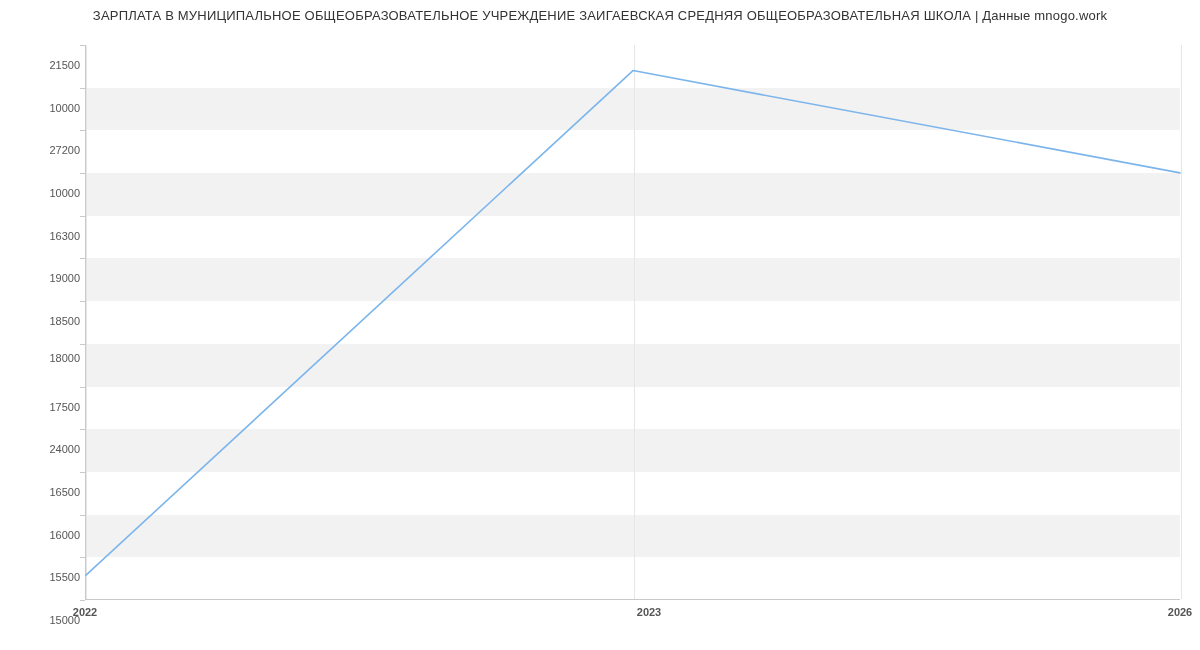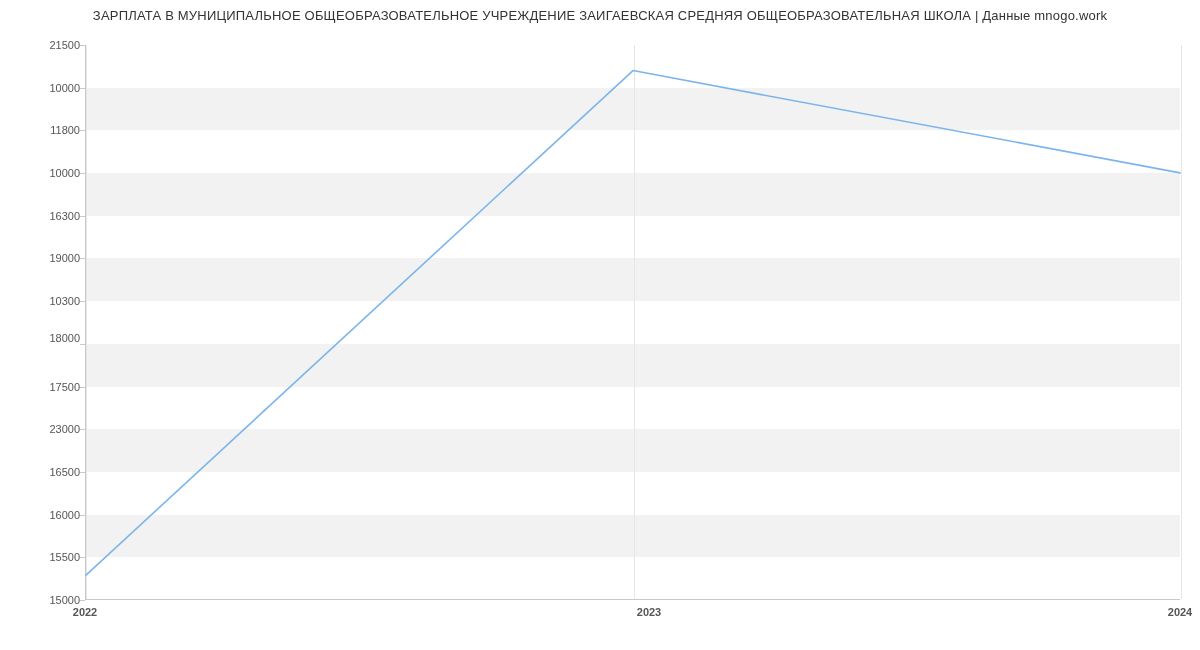--- a/index.html
+++ b/index.html
@@ -42,20 +42,21 @@
     background: #f2f2f2;
   }
   .y-tick-label {
     position: absolute;
     right: 1120px; 
     width: 70px;
     text-align: right;
     font-size: 11px;
     color: #555555;
     transform: translateY(-50%);
+    margin-top: 20px;
   }
   .y-tick-mark {
     position: absolute;
     left: 80px;
     width: 5px;
     height: 1px;
     background: #c9c9c9;
   }
   .x-tick-label {
     position: absolute;
@@ -95,46 +96,46 @@
 
   <div id="y-ticks">
       <div class="y-tick-label" style="top: 600px;">15000</div>
       <div class="y-tick-mark" style="top: 600px;"></div>
       <div class="y-tick-label" style="top: 557.308px;">15500</div>
       <div class="y-tick-mark" style="top: 557.308px;"></div>
       <div class="y-tick-label" style="top: 514.615px;">16000</div>
       <div class="y-tick-mark" style="top: 514.615px;"></div>
       <div class="y-tick-label" style="top: 471.923px;">16500</div>
       <div class="y-tick-mark" style="top: 471.923px;"></div>
-      <div class="y-tick-label" style="top: 429.231px;">23000</div>
+      <div class="y-tick-label" style="top: 429.231px;">24000</div>
       <div class="y-tick-mark" style="top: 429.231px;"></div>
       <div class="y-tick-label" style="top: 386.538px;">17500</div>
       <div class="y-tick-mark" style="top: 386.538px;"></div>
       <div class="y-tick-label" style="top: 338px;">18000</div>
       <div class="y-tick-mark" style="top: 343.846px;"></div>
-      <div class="y-tick-label" style="top: 301.154px;">10300</div>
+      <div class="y-tick-label" style="top: 301.154px;">18500</div>
       <div class="y-tick-mark" style="top: 301.154px;"></div>
       <div class="y-tick-label" style="top: 258.462px;">19000</div>
       <div class="y-tick-mark" style="top: 258.462px;"></div>
       <div class="y-tick-label" style="top: 215.769px;">16300</div>
       <div class="y-tick-mark" style="top: 215.769px;"></div>
       <div class="y-tick-label" style="top: 173.077px;">10000</div>
       <div class="y-tick-mark" style="top: 173.077px;"></div>
-      <div class="y-tick-label" style="top: 130.385px;">11800</div>
+      <div class="y-tick-label" style="top: 130.385px;">27200</div>
       <div class="y-tick-mark" style="top: 130.385px;"></div>
       <div class="y-tick-label" style="top: 87.6923px;">10000</div>
       <div class="y-tick-mark" style="top: 87.6923px;"></div>
       <div class="y-tick-label" style="top: 45px;">21500</div>
       <div class="y-tick-mark" style="top: 45px;"></div>
     </div>
 
   <div id="x-ticks">
       <div class="x-tick-label" style="left: 85px;">2022</div>
       <div class="x-tick-label" style="left: 649px;">2023</div>
-      <div class="x-tick-label" style="left: 1180px;">2024</div>
+      <div class="x-tick-label" style="left: 1180px;">2026</div>
     </div>
 
   <div class="plot-area">
     <div id="bands">
         <div class="grid-band" style="top: 469.615px; height: 42.6923px;"></div>
         <div class="grid-band" style="top: 384.231px; height: 42.6923px;"></div>
         <div class="grid-band" style="top: 298.846px; height: 42.6923px;"></div>
         <div class="grid-band" style="top: 213.462px; height: 42.6923px;"></div>
         <div class="grid-band" style="top: 128.077px; height: 42.6923px;"></div>
         <div class="grid-band" style="top: 42.6923px; height: 42.6923px;"></div>

